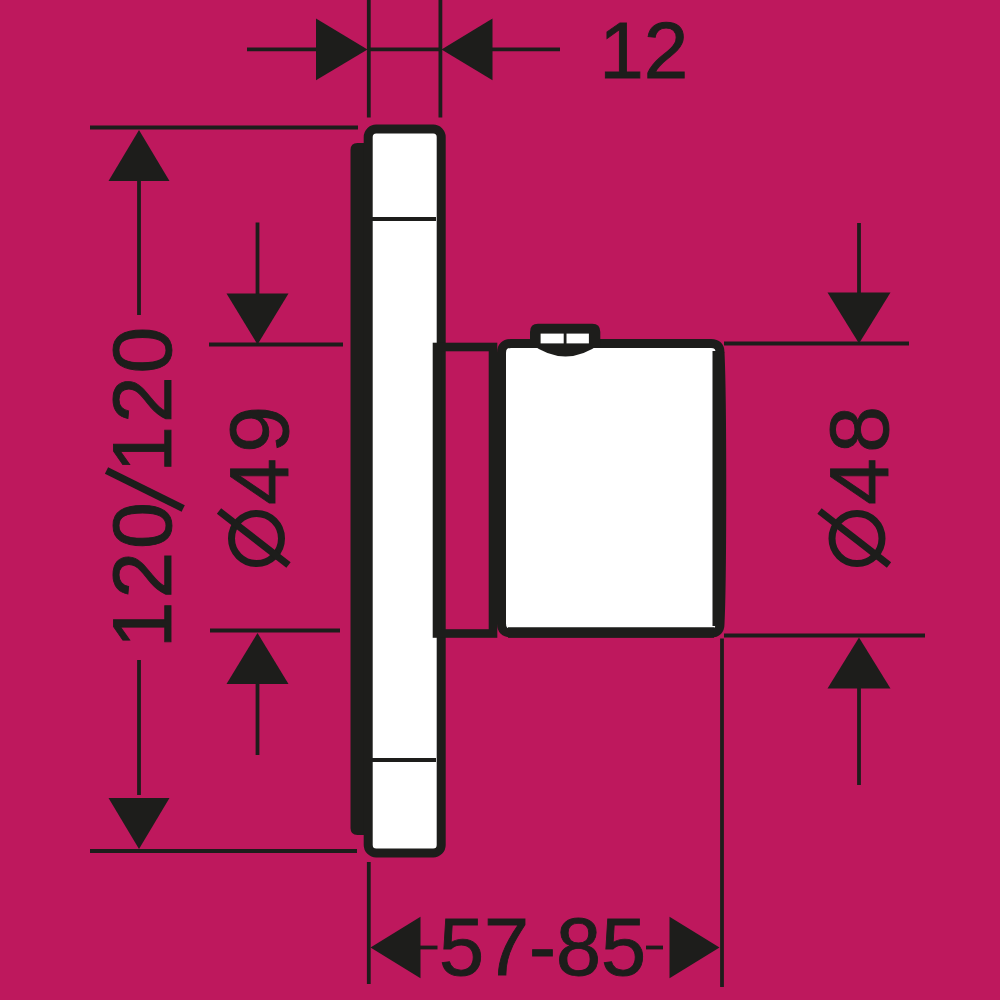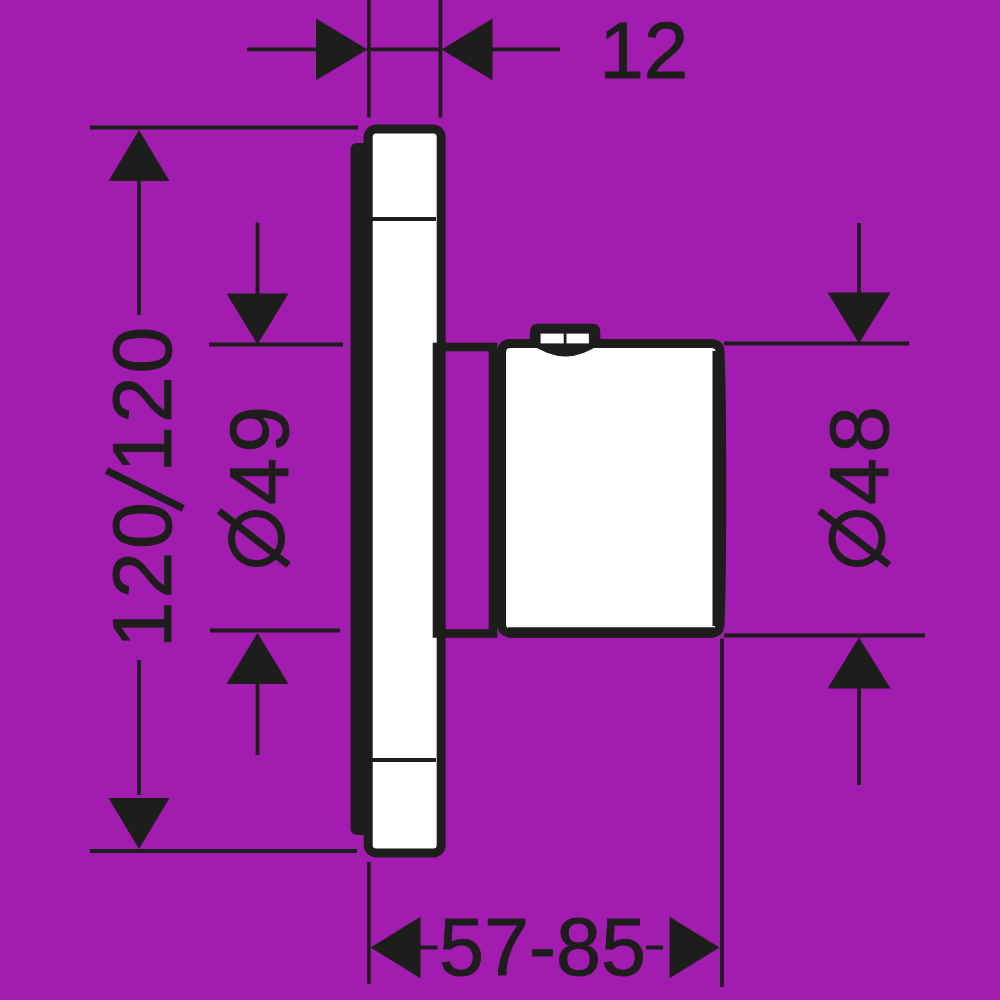--- a/index.html
+++ b/index.html
@@ -1,16 +1,16 @@
 <!DOCTYPE html>
 <html><head>
 <meta charset="utf-8">
 <style>
   html,body{margin:0;padding:0;background:#ffffff;}
-  .wrap{width:1000px;height:1000px;position:relative;background:#a21caf;}
+  .wrap{width:1000px;height:1000px;position:relative;background:#be185d;}
   svg{display:block;}
   text{font-family:"Liberation Sans",sans-serif;fill:#1d1d1b;stroke:#1d1d1b;stroke-width:0.9;}
 </style>
 </head>
 <body>
 <div class="wrap">
 <svg width="1000" height="1000" viewBox="0 0 1000 1000">
   <g stroke="#1d1d1b" fill="none" stroke-width="3.8">
 
     <line x1="368.8" y1="0" x2="368.8" y2="117.5"></line>

